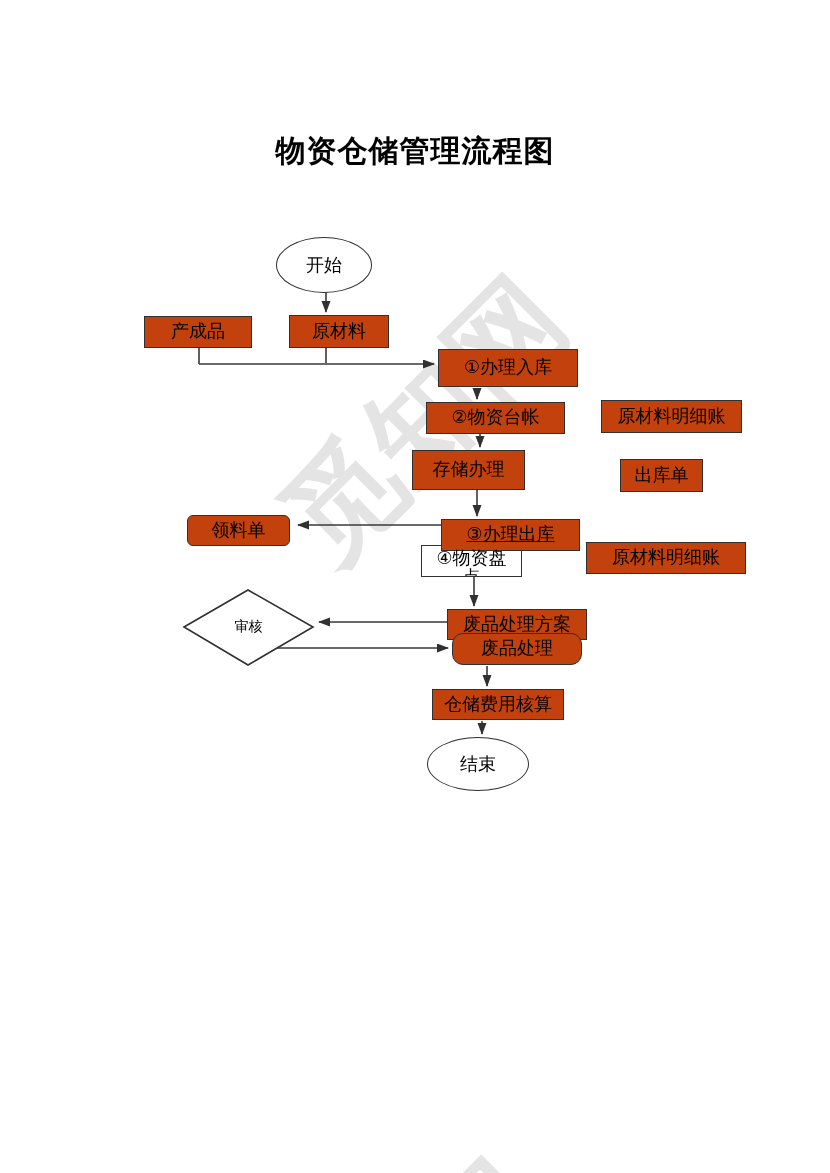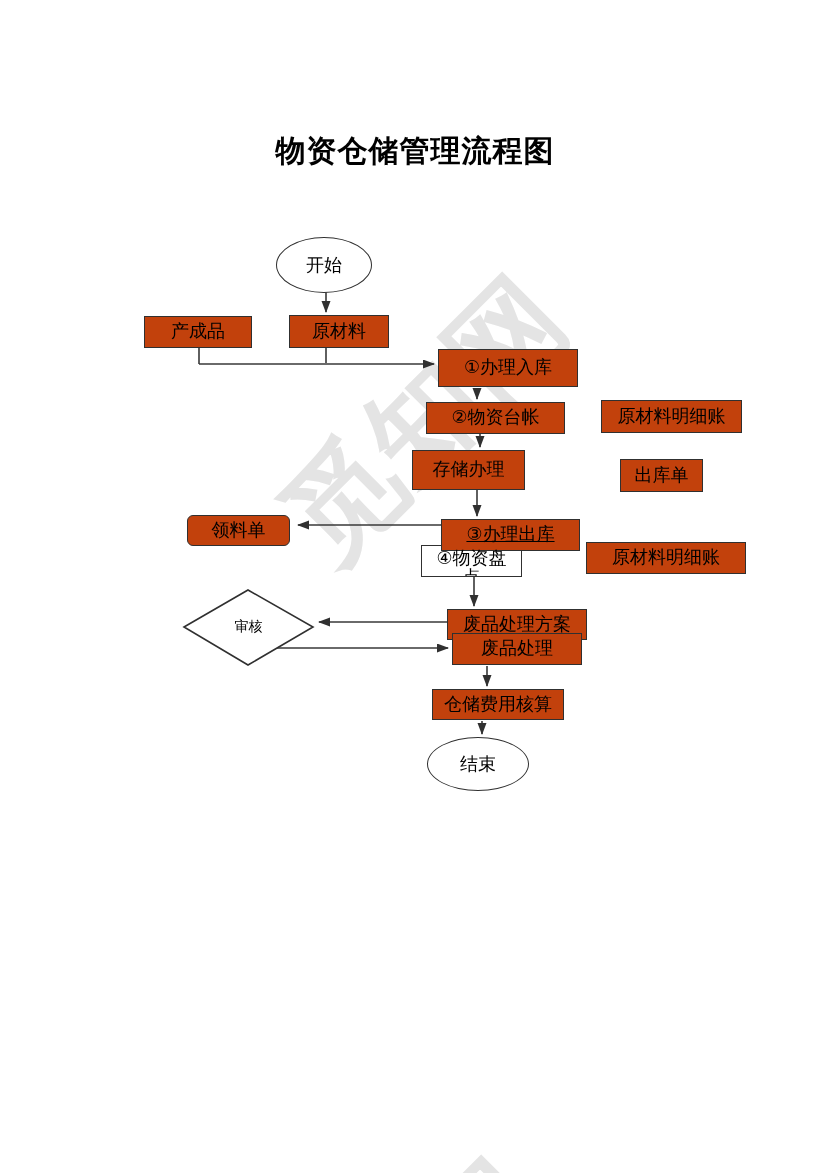--- a/index.html
+++ b/index.html
@@ -136,19 +136,19 @@
   <div class="step4-text">
     <span class="wrapbox">④物资盘点</span>
   </div>
 
   <div class="box" style="left:586px;top:542px;width:160px;height:32px;">原材料明细账</div>
 
   <div class="diamond-text" style="left:184px;top:612px;width:129px;height:30px;">审核</div>
 
   <div class="box" style="left:447px;top:609px;width:140px;height:31px;z-index:2;">废品处理方案</div>
 
-  <div class="box" style="left:452px;top:633px;width:130px;height:32px;z-index:3;">废品处理</div>
+  <div class="box" style="left:452px;top:633px;width:130px;height:32px;z-index:3;border-radius:11px;">废品处理</div>
 
   <div class="box" style="left:432px;top:689px;width:132px;height:31px;">仓储费用核算</div>
 
   <div class="oval" style="left:427px;top:737px;width:102px;height:54px;">结束</div>
 
 </div>
 
 </body></html>

